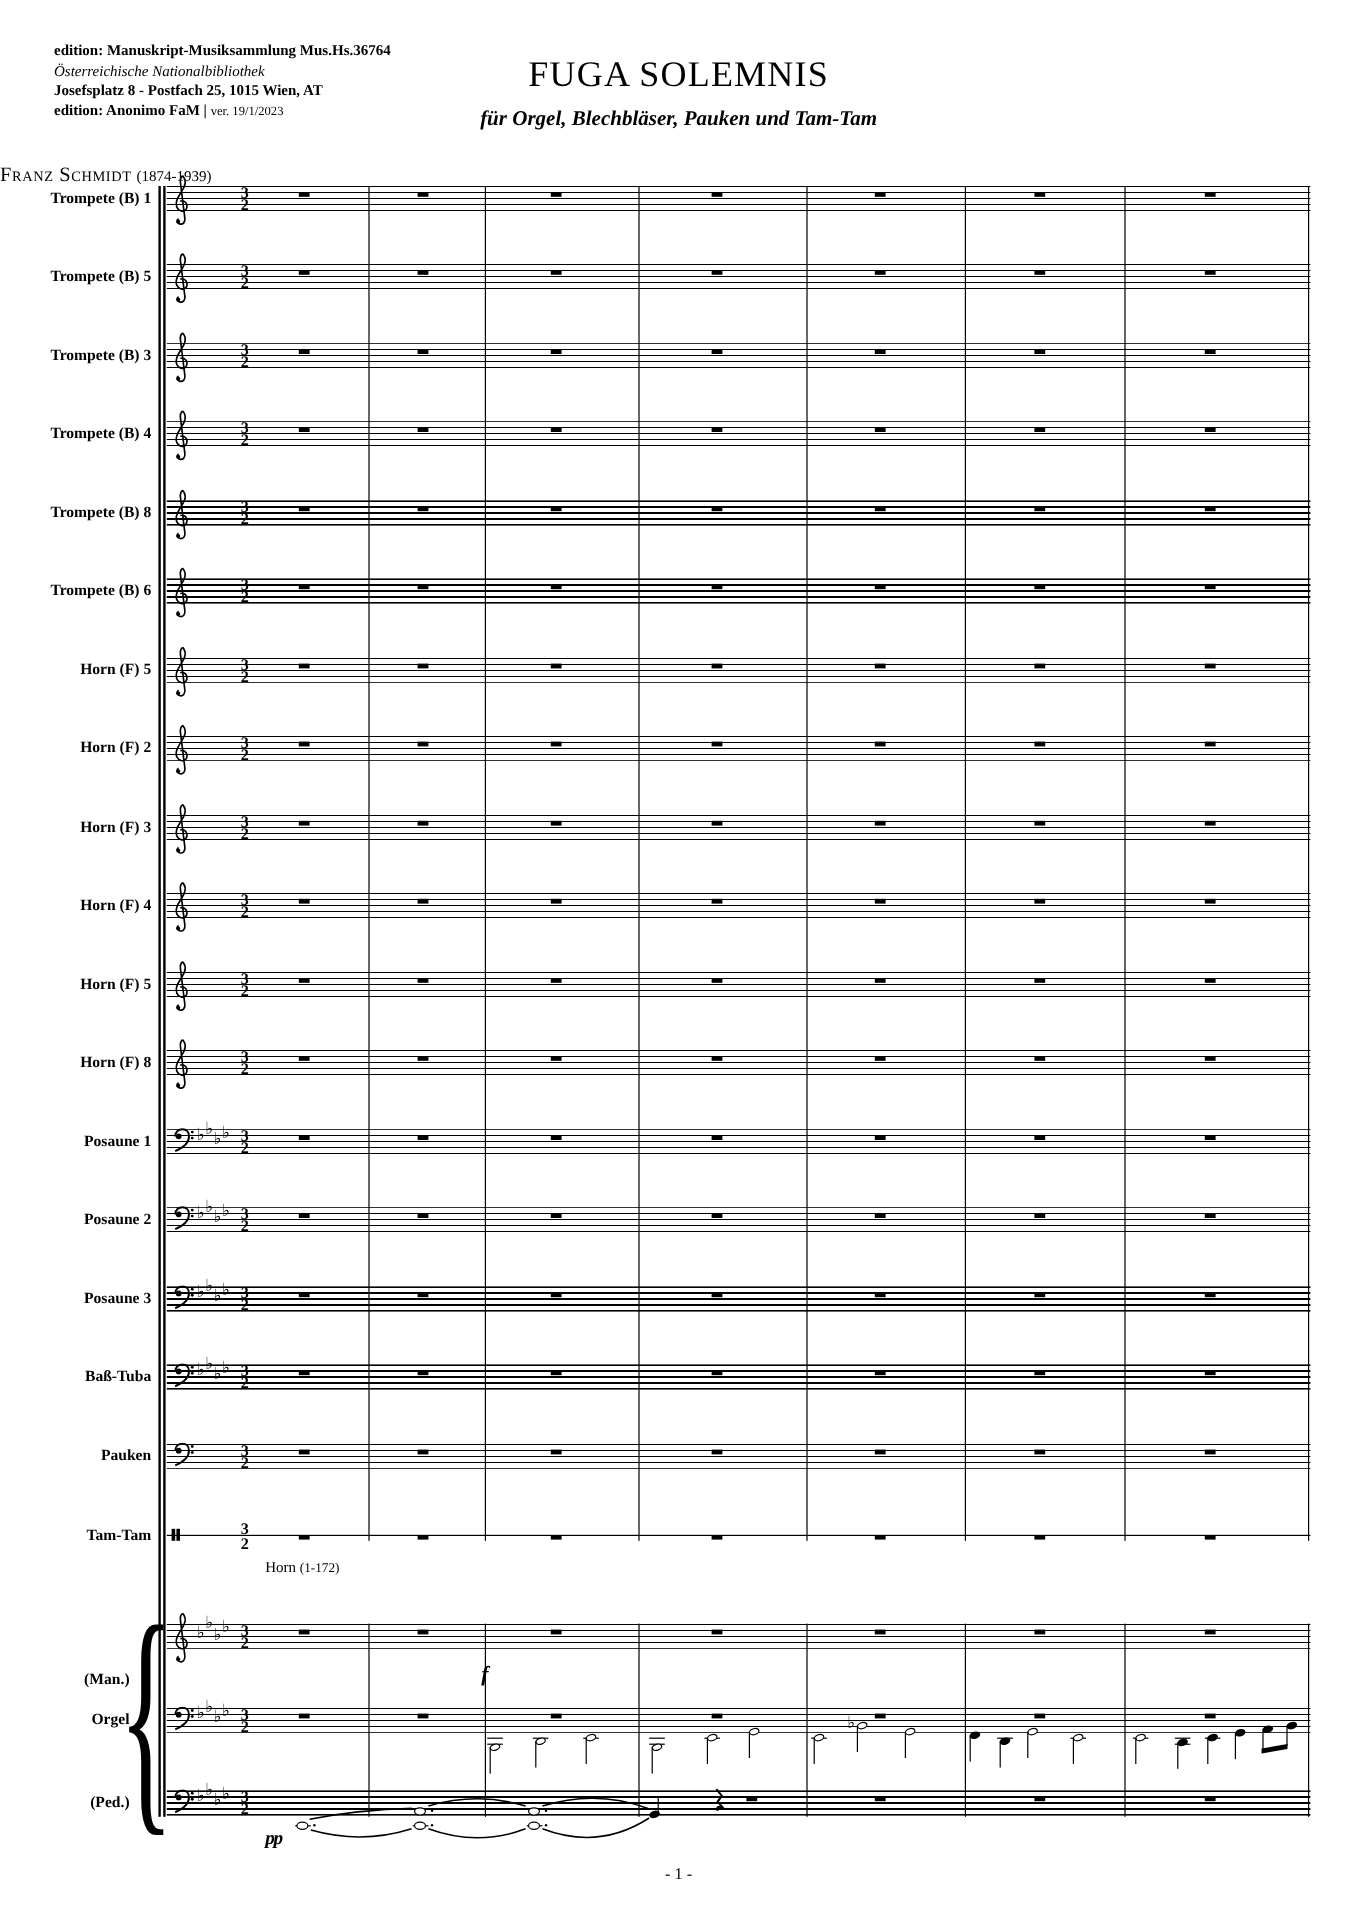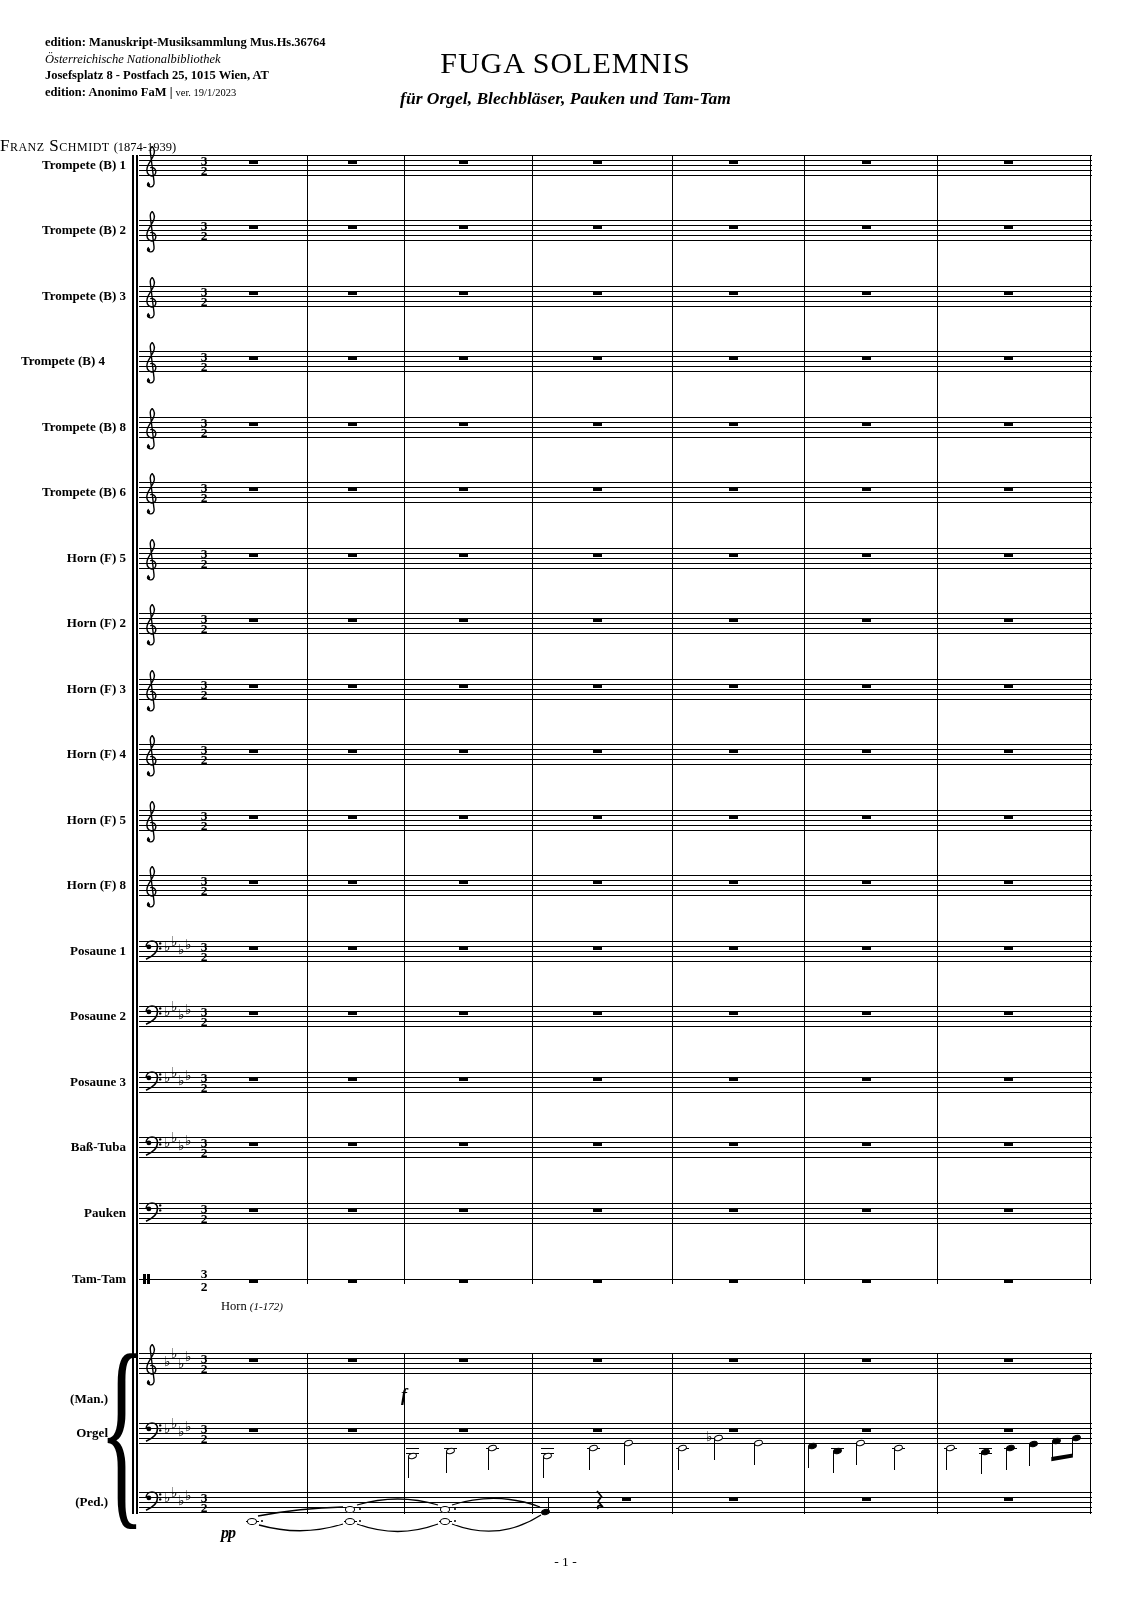--- a/index.html
+++ b/index.html
@@ -25,21 +25,21 @@
   .hrest{width:9px;height:3.6px;background:#000;}
   .flat{font-family:"DejaVu Sans",sans-serif;font-size:14px;line-height:14px;}
   .tsn{width:18px;text-align:center;font-weight:bold;font-size:13.5px;line-height:11px;}
   .ledger{width:13px;height:1.2px;background:#000;}
   .nh{width:9px;height:6px;border:1.2px solid #000;border-radius:60%;transform:rotate(-16deg);box-sizing:border-box;background:#fff;}
   .nh.filled{background:#000;}
   .dw{width:10.5px;height:7px;border:1.6px solid #000;border-radius:50%;box-sizing:border-box;background:#fff;}
   .stem{width:1.2px;background:#000;}
   .dot{width:2.6px;height:2.6px;border-radius:50%;background:#000;}
   .solo{left:221px;top:1299px;font-size:12.5px;}
-  .solo .rng{font-style:italic;font-size:11px;}
+  .solo .rng{font-size:11px;}
   .dynf{left:401px;top:1385px;font-size:18px;font-weight:bold;font-style:italic;}
   .dynpp{left:221px;top:1524px;font-size:16px;font-weight:bold;font-style:italic;letter-spacing:-1px;}
   .olabel{font-weight:bold;font-size:13px;text-align:right;width:108px;white-space:nowrap;}
   .brace{left:99px;top:1351px;width:42px;height:164px;font-size:212px;line-height:158px;
          transform:scaleX(.45);transform-origin:left center;overflow:visible;}
   .pagenum{left:0;top:1554px;width:1131px;text-align:center;font-size:13.5px;}
 </style>
 </head>
 <body>
 
@@ -67,21 +67,21 @@
     <div class="abs tsn" style="left: 195px; top: 154.5px;">3</div>
     <div class="abs tsn" style="left: 195px; top: 164.5px;">2</div>
     <div class="abs rest" style="left: 248.5px; top: 160px;"></div>
     <div class="abs rest" style="left: 347.5px; top: 160px;"></div>
     <div class="abs rest" style="left: 458.5px; top: 160px;"></div>
     <div class="abs rest" style="left: 592.5px; top: 160px;"></div>
     <div class="abs rest" style="left: 728.5px; top: 160px;"></div>
     <div class="abs rest" style="left: 861.5px; top: 160px;"></div>
     <div class="abs rest" style="left: 1003.5px; top: 160px;"></div>
     <div class="abs staff5" style="left: 139px; top: 220px; width: 953px; height: 21px;"></div>
-    <div class="abs label" style="left: 0px; top: 222px; width: 126px; height: 16px;">Trompete (B) 2</div>
+    <div class="abs label" style="left: 0px; top: 222px; width: 126px; height: 16px;">Trompete (B) 5</div>
     <div class="abs" style="left: 142px; top: 210px; width: 16px; height: 44px;"><svg width="16" height="44" viewBox="0 0 16 44">
         <path d="M10.2,1.5 C12.5,4 13,7 11.5,10.5 C9.5,15 6.5,18 5.2,22.5 C4,26.5 5.7,30 8.9,30.8 C12.1,31.6 14.2,29.2 13.8,26.2 C13.4,23.4 10.8,21.8 8.2,22.6 M10.2,1.5 C8.8,2.5 8,5 8.4,7.5 L12,36.5 C12.6,40 10.5,42.6 7.5,41.6 C5.5,40.9 5,38.2 6.8,37.3" fill="none" stroke="#000" stroke-width="1.4"></path>
         <circle cx="6.5" cy="39.7" r="1.7" fill="#000"></circle>
       </svg></div>
     <div class="abs tsn" style="left: 195px; top: 219.5px;">3</div>
     <div class="abs tsn" style="left: 195px; top: 229.5px;">2</div>
     <div class="abs rest" style="left: 248.5px; top: 225px;"></div>
     <div class="abs rest" style="left: 347.5px; top: 225px;"></div>
     <div class="abs rest" style="left: 458.5px; top: 225px;"></div>
     <div class="abs rest" style="left: 592.5px; top: 225px;"></div>
@@ -97,21 +97,21 @@
     <div class="abs tsn" style="left: 195px; top: 285.5px;">3</div>
     <div class="abs tsn" style="left: 195px; top: 295.5px;">2</div>
     <div class="abs rest" style="left: 248.5px; top: 291px;"></div>
     <div class="abs rest" style="left: 347.5px; top: 291px;"></div>
     <div class="abs rest" style="left: 458.5px; top: 291px;"></div>
     <div class="abs rest" style="left: 592.5px; top: 291px;"></div>
     <div class="abs rest" style="left: 728.5px; top: 291px;"></div>
     <div class="abs rest" style="left: 861.5px; top: 291px;"></div>
     <div class="abs rest" style="left: 1003.5px; top: 291px;"></div>
     <div class="abs staff5" style="left: 139px; top: 351px; width: 953px; height: 21px;"></div>
-    <div class="abs label" style="left: 0px; top: 353px; width: 126px; height: 16px; text-align: center;">Trompete (B) 4</div>
+    <div class="abs label" style="left: 0px; top: 353px; width: 126px; height: 16px;">Trompete (B) 4</div>
     <div class="abs" style="left: 142px; top: 341px; width: 16px; height: 44px;"><svg width="16" height="44" viewBox="0 0 16 44">
         <path d="M10.2,1.5 C12.5,4 13,7 11.5,10.5 C9.5,15 6.5,18 5.2,22.5 C4,26.5 5.7,30 8.9,30.8 C12.1,31.6 14.2,29.2 13.8,26.2 C13.4,23.4 10.8,21.8 8.2,22.6 M10.2,1.5 C8.8,2.5 8,5 8.4,7.5 L12,36.5 C12.6,40 10.5,42.6 7.5,41.6 C5.5,40.9 5,38.2 6.8,37.3" fill="none" stroke="#000" stroke-width="1.4"></path>
         <circle cx="6.5" cy="39.7" r="1.7" fill="#000"></circle>
       </svg></div>
     <div class="abs tsn" style="left: 195px; top: 350.5px;">3</div>
     <div class="abs tsn" style="left: 195px; top: 360.5px;">2</div>
     <div class="abs rest" style="left: 248.5px; top: 356px;"></div>
     <div class="abs rest" style="left: 347.5px; top: 356px;"></div>
     <div class="abs rest" style="left: 458.5px; top: 356px;"></div>
     <div class="abs rest" style="left: 592.5px; top: 356px;"></div>

